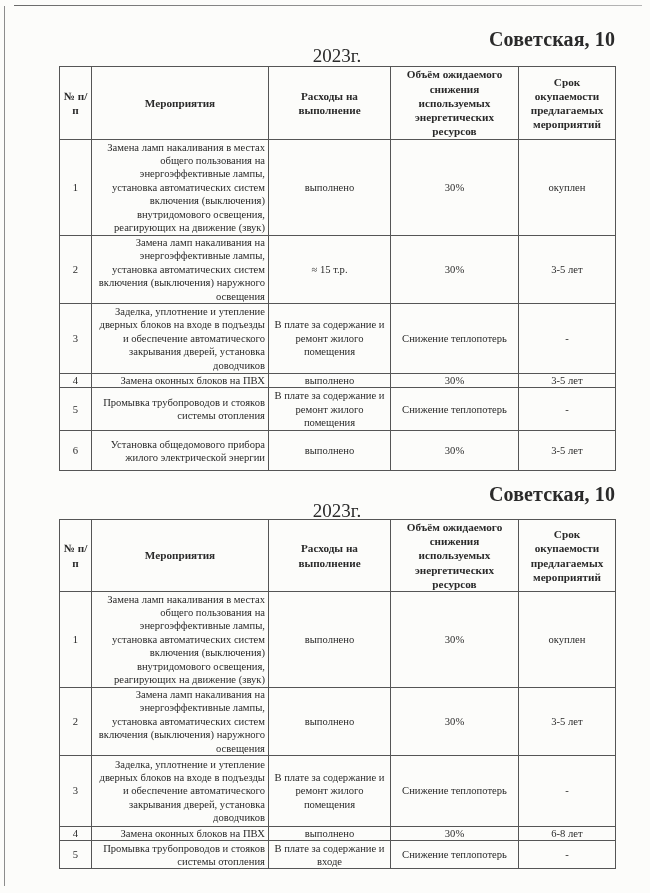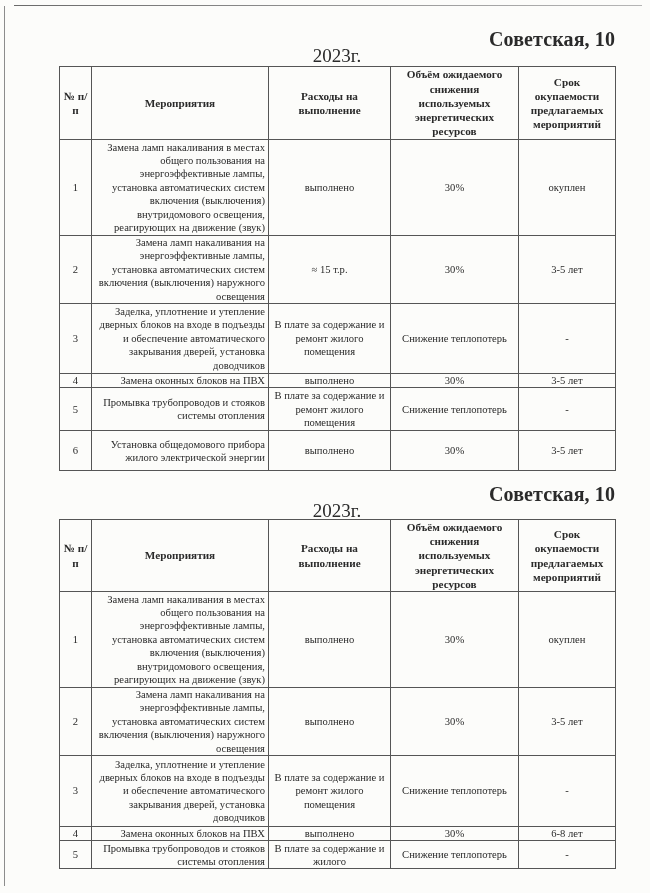--- a/index.html
+++ b/index.html
@@ -166,18 +166,18 @@
   <tr style="height:13px;">
     <td class="num">4</td>
     <td class="act">Замена оконных блоков на ПВХ</td>
     <td class="c">выполнено</td>
     <td class="c">30%</td>
     <td class="c">6-8 лет</td>
   </tr>
   <tr style="height:28px;">
     <td class="num">5</td>
     <td class="act">Промывка трубопроводов и стояков системы отопления</td>
-    <td class="l">В плате за содержание и жилого</td>
+    <td class="l">В плате за содержание и входе</td>
     <td class="c">Снижение теплопотерь</td>
     <td class="c">-</td>
   </tr>
 </tbody>
   </table>
 
 </body></html>

